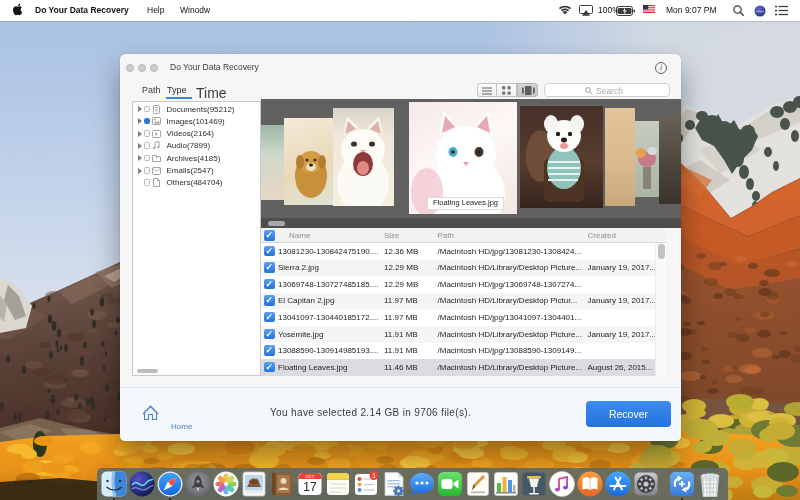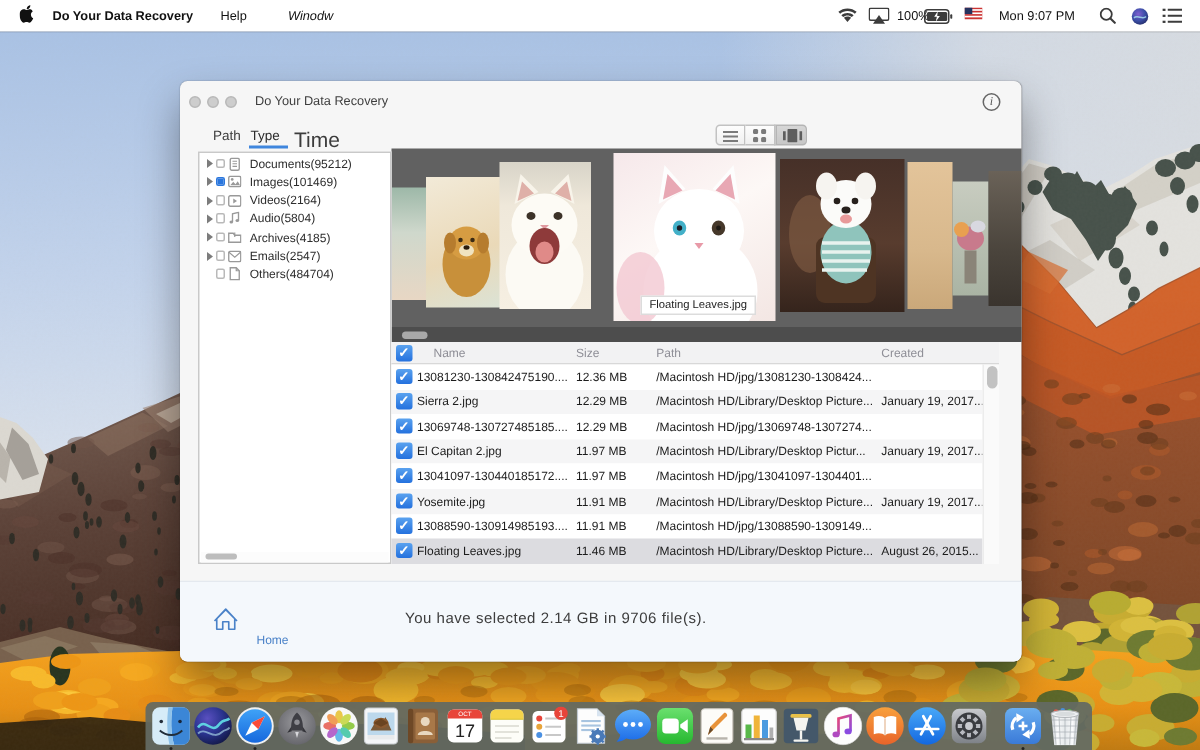--- a/index.html
+++ b/index.html
@@ -571,21 +571,21 @@
     <path d="M350,493 L470,486 L620,492 L620,500 L350,500 Z" fill="#6a5a20" opacity="0.55"></path>
     <rect x="0" y="21" width="800" height="479" filter="url(#grain)" opacity="0.10" fill="#808080"></rect>
   </svg>
 
   <div id="menubar">
     <svg class="abs" style="left:13px;top:3px;" width="10" height="13" viewBox="0 0 170 200">
       <path fill="#111" d="M150,69c-1,1-21,12-21,37c0,29,25,39,26,39c0,1-4,14-13,27c-8,12-17,24-30,24 c-13,0-17-8-32-8c-15,0-20,8-32,8c-13,0-22-13-31-25C7,154,1,128,1,104C1,65,26,44,51,44c13,0,24,9,32,9c8,0,20-9,35-9 C123,44,141,45,150,69z M112,30c6-8,11-18,11-29c0-1,0-3,0-4c-10,0-23,7-30,16c-6,6-11,17-11,27c0,2,0,3,0,4c1,0,2,0,3,0 C94,44,106,38,112,30z"></path>
     </svg>
     <div class="mi" style="left:35px;font-weight:bold;">Do Your Data Recovery</div>
     <div class="mi" style="left:147px;">Help</div>
-    <div class="mi" style="left:192px;font-style:italic;">Winodw</div>
+    <div class="mi" style="left:180px;">Winodw</div>
 
     <svg class="abs" style="left:558px;top:5px;" width="14" height="11" viewBox="0 0 14 11">
       <path d="M7,9.6 L4.6,6.9 C5.9,5.8 8.1,5.8 9.4,6.9 Z" fill="#3c3c3c"></path>
       <path d="M2.9,5.1 C5.2,3.1 8.8,3.1 11.1,5.1 L9.9,6.4 C8.3,5 5.7,5 4.1,6.4 Z" fill="#3c3c3c"></path>
       <path d="M0.9,2.9 C4.3,-0.1 9.7,-0.1 13.1,2.9 L11.9,4.2 C9.2,1.8 4.8,1.8 2.1,4.2 Z" fill="#3c3c3c"></path>
     </svg>
 
     <svg class="abs" style="left:579px;top:5px;" width="14" height="11" viewBox="0 0 14 11">
       <rect x="0.5" y="0.5" width="13" height="8" rx="1" fill="none" stroke="#3c3c3c" stroke-width="1"></rect>
       <path d="M7,5 L11,10.8 L3,10.8 Z" fill="#3c3c3c"></path>
@@ -683,20 +683,28 @@
         <svg width="13" height="9" style="position:absolute;left:3.5px;top:2px;">
             <g fill="#5e5e5e">
           <rect x="0" y="1.5" width="1.8" height="6"></rect>
               <rect x="3" y="0" width="6.5" height="9" rx="0.5"></rect>
               <rect x="11" y="1.5" width="1.8" height="6"></rect>
             </g>
           </svg>
       </div>
     </div>
 
+    <div class="abs" style="left:424px;top:29px;width:126px;height:14px;border:1px solid #cfcfcf;border-radius:4px;
+      background:#fff;box-sizing:border-box;">
+      <svg width="8" height="8" style="position:absolute;left:40px;top:2.5px;">
+        <circle cx="3" cy="3" r="2.4" fill="none" stroke="#9b9b9b" stroke-width="1"></circle>
+        <line x1="4.8" y1="4.8" x2="7.2" y2="7.2" stroke="#9b9b9b" stroke-width="1"></line>
+        </svg>
+      <div class="abs" style="left:51px;top:1.5px;font-size:8.5px;color:#a9a9a9;">Search</div>
+    </div>
 
     <div id="sidebar">
       <div class="trow" style="top:1.5px;">
         <div class="tri"></div>
           <div class="cb"></div>
         <svg class="abs" style="left:19px;top:1.5px;" width="9" height="9" viewBox="0 0 9 9">
             <rect x="1.5" y="0.5" width="6" height="8" rx="1" fill="#fff" stroke="#999" stroke-width="0.9"></rect>
             <line x1="3" y1="2.5" x2="6" y2="2.5" stroke="#999" stroke-width="0.7"></line>
             <line x1="3" y1="4.2" x2="6" y2="4.2" stroke="#999" stroke-width="0.7"></line>
             <line x1="3" y1="5.9" x2="6" y2="5.9" stroke="#999" stroke-width="0.7"></line>
@@ -725,21 +733,21 @@
         <div class="tlabel">Videos(2164)</div>
       </div>
       <div class="trow" style="top:38.4px;">
         <div class="tri"></div>
           <div class="cb"></div>
         <svg class="abs" style="left:19px;top:1.5px;" width="9" height="9" viewBox="0 0 9 9">
             <path d="M3,7 L3,1.5 L7,0.5 L7,6" fill="none" stroke="#999" stroke-width="0.9"></path>
             <ellipse cx="2.2" cy="7" rx="1.2" ry="1" fill="#999"></ellipse>
             <ellipse cx="6.2" cy="6" rx="1.2" ry="1" fill="#999"></ellipse>
           </svg>
-        <div class="tlabel">Audio(5804)</div>
+        <div class="tlabel">Audio(7899)</div>
       </div>
       <div class="trow" style="top:50.7px;">
         <div class="tri"></div>
           <div class="cb"></div>
         <svg class="abs" style="left:19px;top:1.5px;" width="9" height="9" viewBox="0 0 9 9">
             <path d="M0.5,2 L0.5,7.5 L8.5,7.5 L8.5,2.8 L4.5,2.8 L3.5,1.5 L0.5,1.5 Z" fill="#fff" stroke="#999" stroke-width="0.9"></path>
             <line x1="4.5" y1="1" x2="4.5" y2="4" stroke="#999" stroke-width="0.8"></line>
           </svg>
         <div class="tlabel">Archives(4185)</div>
       </div>
@@ -915,20 +923,21 @@
           <div id="vthumb"></div>
         </div>
     </div>
 
     <div id="footer">
       <svg class="abs" style="left:22px;top:17px;" width="17" height="16" viewBox="0 0 17 16">
         <path d="M2.5,7.5 L8.5,1.5 L14.5,7.5 L14.5,14.5 L10.5,14.5 L10.5,9.5 L6.5,9.5 L6.5,14.5 L2.5,14.5 Z M1,9 L8.5,1 L16,9" fill="none" stroke="#4a82c8" stroke-width="1.1" stroke-linejoin="round"></path>
       </svg>
       <div class="abs" style="left:17px;top:34px;font-size:8px;color:#4a82c8;margin-left:34px;">Home</div>
       <div id="seltext">You have selected 2.14 GB in 9706 file(s).</div>
+      <div id="recover">Recover</div>
     </div>
   </div>
 
   <div id="dock">
 
     <svg class="dicon" style="left:3.8px;" viewBox="0 0 26 26">
       <rect x="0.5" y="0.5" width="25" height="25" rx="5" fill="#d6ecf8"></rect>
       <path d="M14,0.5 L20.5,0.5 C23.3,0.5 25.5,2.7 25.5,5.5 L25.5,20.5 C25.5,23.3 23.3,25.5 20.5,25.5 L15,25.5 C12.8,17 12.8,9 14,0.5 Z" fill="#3b86d6"></path>
       <path d="M14,0.5 C12.8,9 12.8,17 15,25.5 L12,25.5 C10.2,17 10.2,9 11.2,0.5 Z" fill="#8ec2ea"></path>
       <circle cx="6.5" cy="10" r="1.2" fill="#222e3a"></circle>

